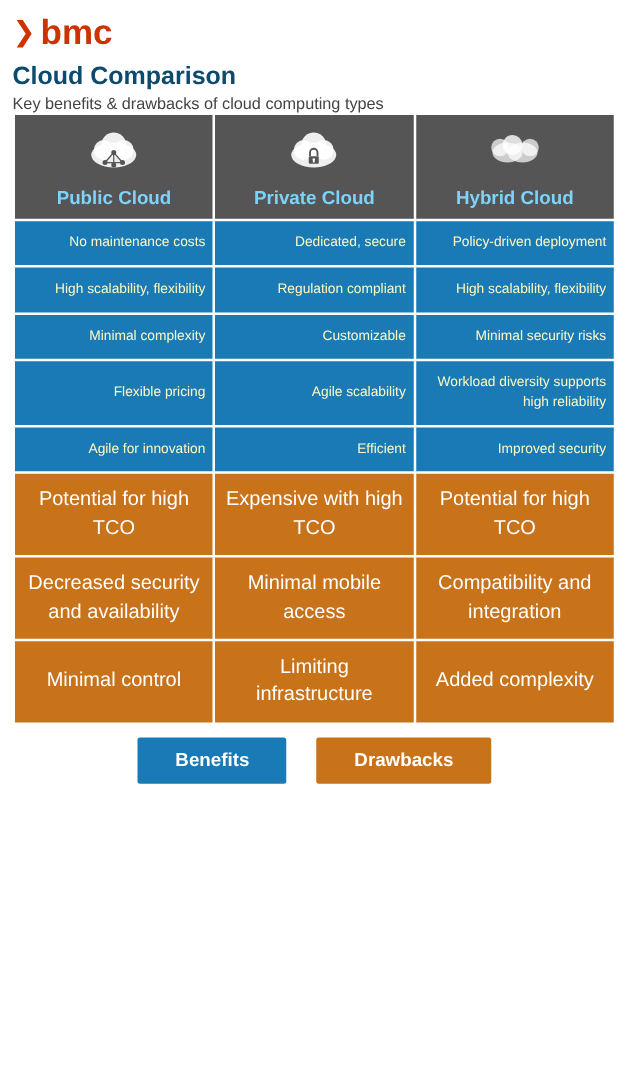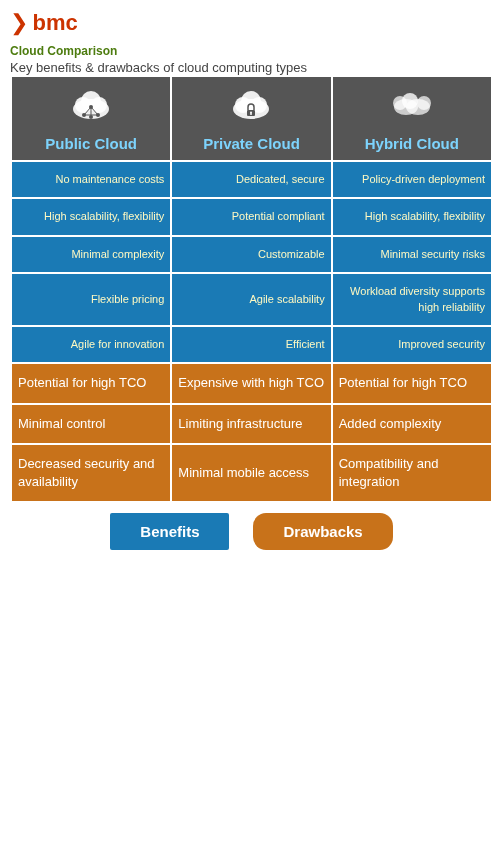--- a/index.html
+++ b/index.html
@@ -9,33 +9,33 @@
       width: 503px;
       min-height: 864px;
       padding: 10px;
     }
     .header-logo {
       display: flex;
       align-items: center;
       margin-bottom: 8px;
     }
     .logo-text {
-      font-size: 22px;
+      font-size: 28px;
       font-weight: bold;
       color: #cc3300;
       margin-left: 4px;
     }
     .logo-icon {
       color: #cc3300;
       font-size: 22px;
     }
     .title {
-      font-size: 12px;
-      font-weight: bold;
-      color: #4d7c0f;
+      font-size: 20px;
+      font-weight: bold;
+      color: #0c4a6e;
       margin-bottom: 2px;
     }
     .subtitle {
       font-size: 13px;
       color: #444;
     }
     .table-wrapper {
       width: 100%;
     }
     table {
@@ -64,22 +64,22 @@
       text-align: right;
       font-size: 11px;
       padding: 10px 6px;
       border: 2px solid #fff;
       vertical-align: middle;
       line-height: 1.4;
     }
     .drawback-row td {
       background: #c8721a;
       color: #fff;
-      text-align: left;
-      font-size: 13px;
+      text-align: center;
+      font-size: 16px;
       padding: 10px 6px;
       border: 2px solid #fff;
       vertical-align: middle;
       line-height: 1.4;
     }
     .footer-row {
       display: flex;
       justify-content: center;
       gap: 24px;
       margin-top: 10px;
@@ -91,21 +91,20 @@
       color: #fff;
       border: none;
       cursor: pointer;
       border-radius: 2px;
     }
     .btn-benefits {
       background: #1a7ab5;
     }
     .btn-drawbacks {
       background: #c8721a;
-      border-radius: 13px;
     }
     td {
       width: 33.33%;
     }
   </style>
 </head>
 <body>
 
 <div class="header-logo">
   <span class="logo-icon">❯</span>
@@ -175,21 +174,21 @@
       </tr>
     </thead>
     <tbody id="table-body">
     <tr class="benefit-row">
           <td>No maintenance costs</td>
           <td>Dedicated, secure</td>
           <td>Policy-driven deployment</td>
         </tr>
         <tr class="benefit-row">
           <td>High scalability, flexibility</td>
-          <td>Potential compliant</td>
+          <td>Regulation compliant</td>
           <td>High scalability, flexibility</td>
         </tr>
         <tr class="benefit-row">
           <td>Minimal complexity</td>
           <td>Customizable</td>
           <td>Minimal security risks</td>
         </tr>
         <tr class="benefit-row">
           <td>Flexible pricing</td>
           <td>Agile scalability</td>
@@ -199,28 +198,28 @@
           <td>Agile for innovation</td>
           <td>Efficient</td>
           <td>Improved security</td>
         </tr>
         <tr class="drawback-row">
           <td>Potential for high TCO</td>
           <td>Expensive with high TCO</td>
           <td>Potential for high TCO</td>
         </tr>
         <tr class="drawback-row">
+          <td>Decreased security and availability</td>
+          <td>Minimal mobile access</td>
+          <td>Compatibility and integration</td>
+        </tr>
+        <tr class="drawback-row">
           <td>Minimal control</td>
           <td>Limiting infrastructure</td>
           <td>Added complexity</td>
-        </tr>
-        <tr class="drawback-row">
-          <td>Decreased security and availability</td>
-          <td>Minimal mobile access</td>
-          <td>Compatibility and integration</td>
         </tr>
       </tbody>
   </table>
 </div>
 
 <div class="footer-row">
   <button class="footer-btn btn-benefits">Benefits</button>
   <button class="footer-btn btn-drawbacks">Drawbacks</button>
 </div>
 

